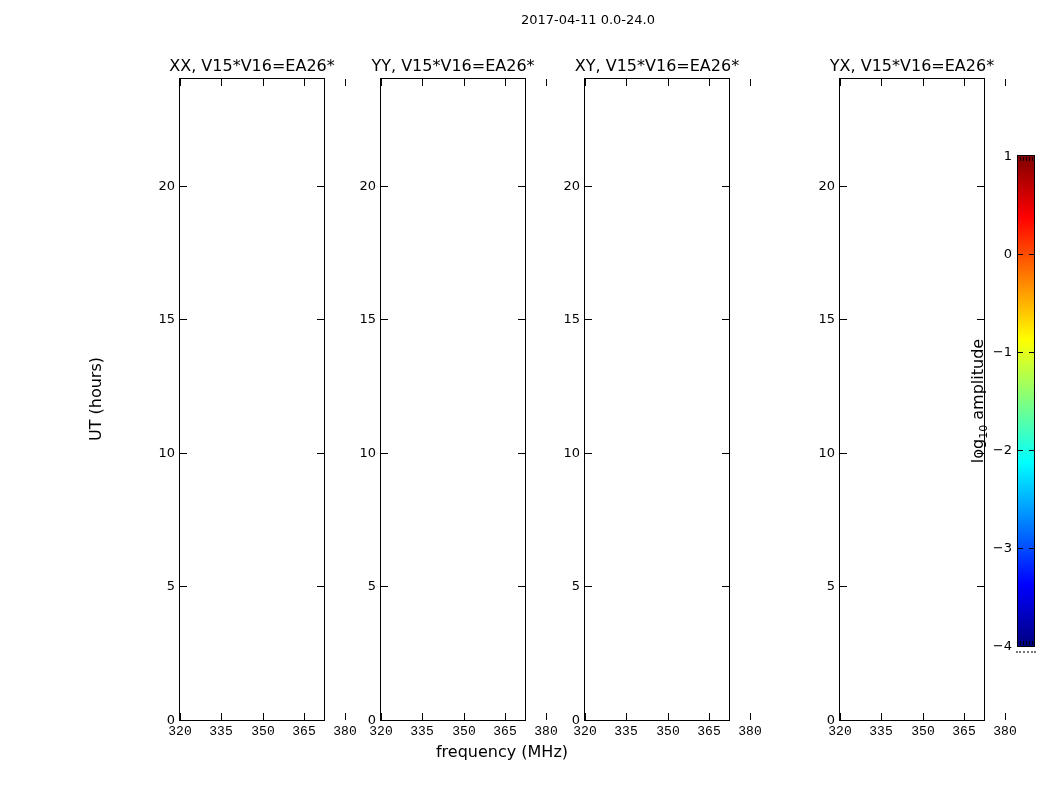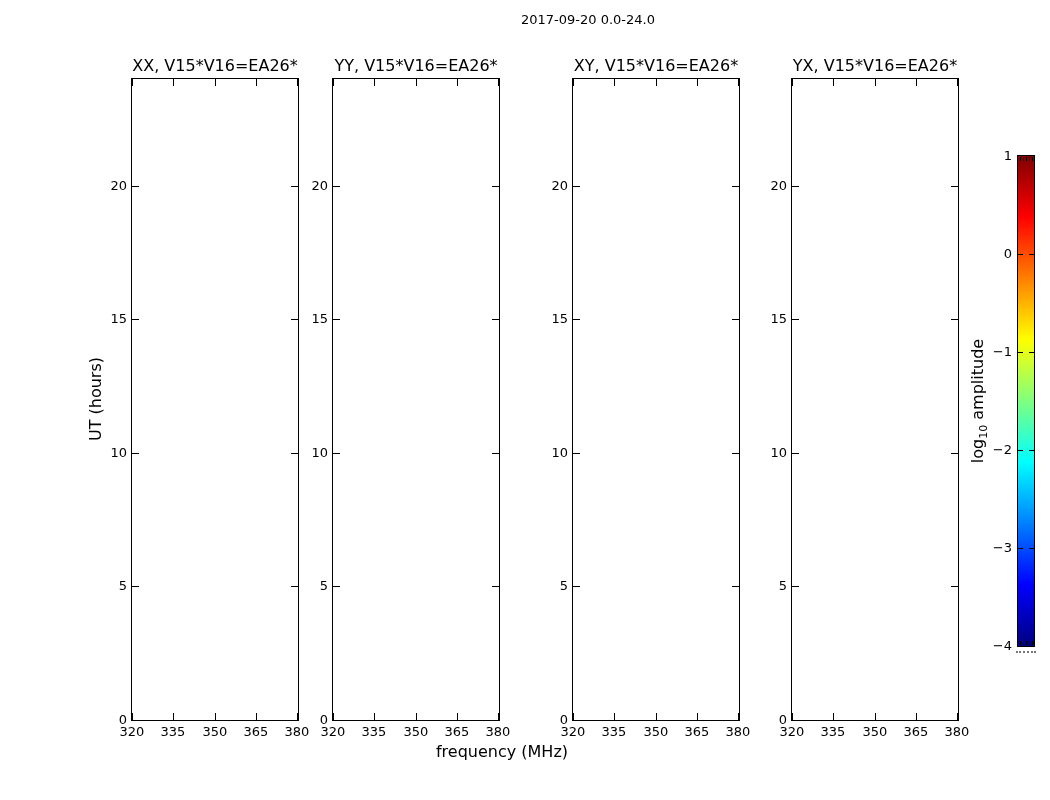--- a/index.html
+++ b/index.html
@@ -6,33 +6,33 @@
   body{
     width:1050px;height:800px;position:relative;overflow:hidden;
     background:#ffffff;color:#000;
     font-family:"DejaVu Sans", sans-serif;
   }
   .fig-title{
     position:absolute;left:588px;top:12px;transform:translateX(-50%);
     font-size:13px;white-space:nowrap;
   }
   .panel{
-    position:absolute;top:78px;width:168px;height:643px;
-    border:1px solid #000;box-sizing:border-box;background:#fff;
-  }
-  .p0{left:131px}.p1{left:332px}.p2{left:572px}.p3{left:791px}
+    position:absolute;top:78px;width:146px;height:643px;
+    border:1px solid #000;box-sizing:border-box;background:#fff;margin-left:48px;
+  }
+  .p0{left:131px}.p1{left:332px}.p2{left:536px}.p3{left:791px}
   .panel-title{
     position:absolute;top:-23px;left:50%;transform:translateX(-50%);
     font-size:16px;white-space:nowrap;
   }
   .tick{position:absolute;background:#000;}
   .tx{width:1px;height:7px;}
   .ty{width:7px;height:1px;}
   .ticklab{position:absolute;font-size:13px;line-height:16px;color:#000;}
-  .xlab{top:645px;width:50px;text-align:center;}
+  .xlab{top:645px;width:50px;text-align:center;font-family:Liberation Mono, monospace;}
   .ylab{left:-47px;width:42px;text-align:right;}
   .ylabel{
     position:absolute;left:95px;top:399px;
     transform:translate(-50%,-50%) rotate(-90deg);
     font-size:16px;white-space:nowrap;
   }
   .xlabel{
     position:absolute;left:502px;top:742px;transform:translateX(-50%);
     font-size:16px;white-space:nowrap;
   }
@@ -50,21 +50,21 @@
   .cbar-label{
     position:absolute;left:979px;top:401px;
     transform:translate(-50%,-50%) rotate(-90deg);
     font-size:16px;white-space:nowrap;
   }
   .cbar-label sub{font-size:11px;}
 </style>
 </head>
 <body>
 
-<div class="fig-title">2017-09-20 0.0-24.0</div>
+<div class="fig-title">2017-04-11 0.0-24.0</div>
 
 <div class="panel p0">
   <div class="panel-title">XX, V15*V16=EA26*</div>
 <div class="tick tx" style="left: 0px; top: 0px;"></div>
     <div class="tick tx" style="left: 0px; bottom: 0px;"></div>
     <div class="ticklab xlab" style="left: -25px;">320</div>
     <div class="tick tx" style="left: 41px; top: 0px;"></div>
     <div class="tick tx" style="left: 41px; bottom: 0px;"></div>
     <div class="ticklab xlab" style="left: 16px;">335</div>
     <div class="tick tx" style="left: 83px; top: 0px;"></div>

